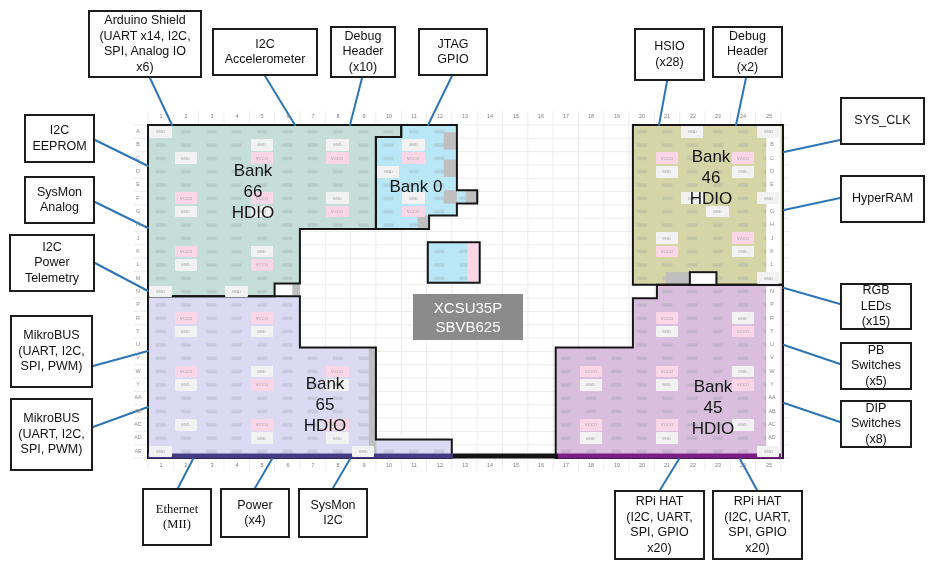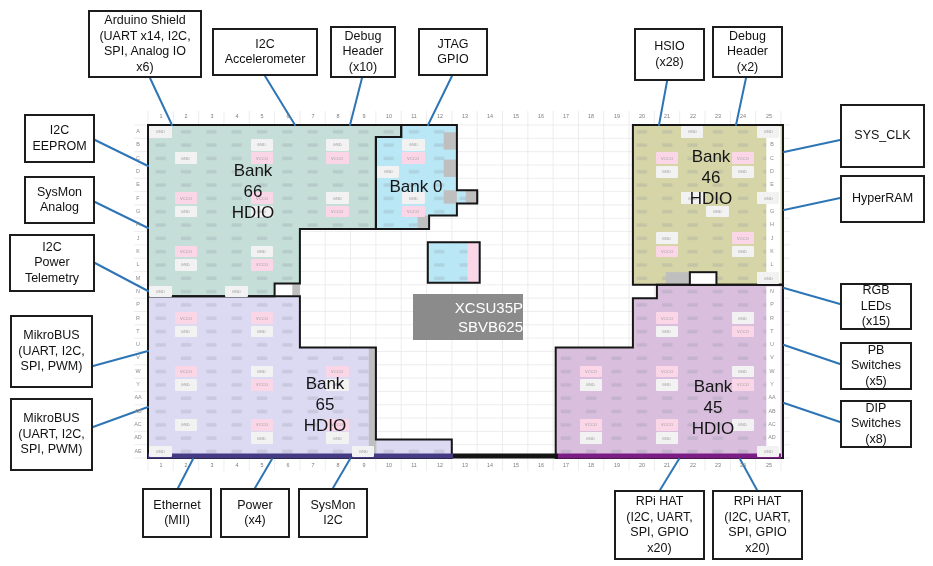--- a/index.html
+++ b/index.html
@@ -469,21 +469,21 @@
         <div>Bank</div>
         <div>65</div>
         <div>HDIO</div>
       </div>
       <div class="banklabel" style="left: 713px; top: 407px;">
         <div>Bank</div>
         <div>45</div>
         <div>HDIO</div>
       </div>
     </div>
-  <div class="chip-label" style="background: rgb(139, 139, 139); color: rgb(255, 255, 255); align-items: flex-end;">
+  <div class="chip-label" style="background: rgb(139, 139, 139); color: rgb(255, 255, 255);">
     <div>XCSU35P</div>
     <div>SBVB625</div>
   </div>
   <div id="callouts">
       <div class="callout" style="left: 88px; top: 10px; width: 114px; height: 68px;">
         <div>Arduino Shield</div>
         <div>(UART x14, I2C,</div>
         <div>SPI, Analog IO</div>
         <div>x6)</div>
       </div>
@@ -525,42 +525,42 @@
       <div class="callout" style="left: 10px; top: 315px; width: 83px; height: 73px;">
         <div>MikroBUS</div>
         <div>(UART, I2C,</div>
         <div>SPI, PWM)</div>
       </div>
       <div class="callout" style="left: 10px; top: 398px; width: 83px; height: 73px;">
         <div>MikroBUS</div>
         <div>(UART, I2C,</div>
         <div>SPI, PWM)</div>
       </div>
-      <div class="callout" style="left: 840px; top: 104px; width: 85px; height: 64px;">
+      <div class="callout" style="left: 840px; top: 97px; width: 85px; height: 48px;">
         <div>SYS_CLK</div>
       </div>
       <div class="callout" style="left: 840px; top: 175px; width: 85px; height: 48px;">
         <div>HyperRAM</div>
       </div>
       <div class="callout" style="left: 840px; top: 283px; width: 72px; height: 47px;">
         <div>RGB</div>
         <div>LEDs</div>
         <div>(x15)</div>
       </div>
       <div class="callout" style="left: 840px; top: 342px; width: 72px; height: 48px;">
         <div>PB</div>
         <div>Switches</div>
         <div>(x5)</div>
       </div>
       <div class="callout" style="left: 840px; top: 400px; width: 72px; height: 48px;">
         <div>DIP</div>
         <div>Switches</div>
         <div>(x8)</div>
       </div>
-      <div class="callout" style="left: 142px; top: 488px; width: 70px; height: 50px;">
+      <div class="callout" style="left: 142px; top: 488px; width: 70px; height: 58px; font-family: Liberation Serif, serif;">
         <div>Ethernet</div>
         <div>(MII)</div>
       </div>
       <div class="callout" style="left: 220px; top: 488px; width: 70px; height: 50px;">
         <div>Power</div>
         <div>(x4)</div>
       </div>
       <div class="callout" style="left: 298px; top: 488px; width: 70px; height: 50px;">
         <div>SysMon</div>
         <div>I2C</div>

